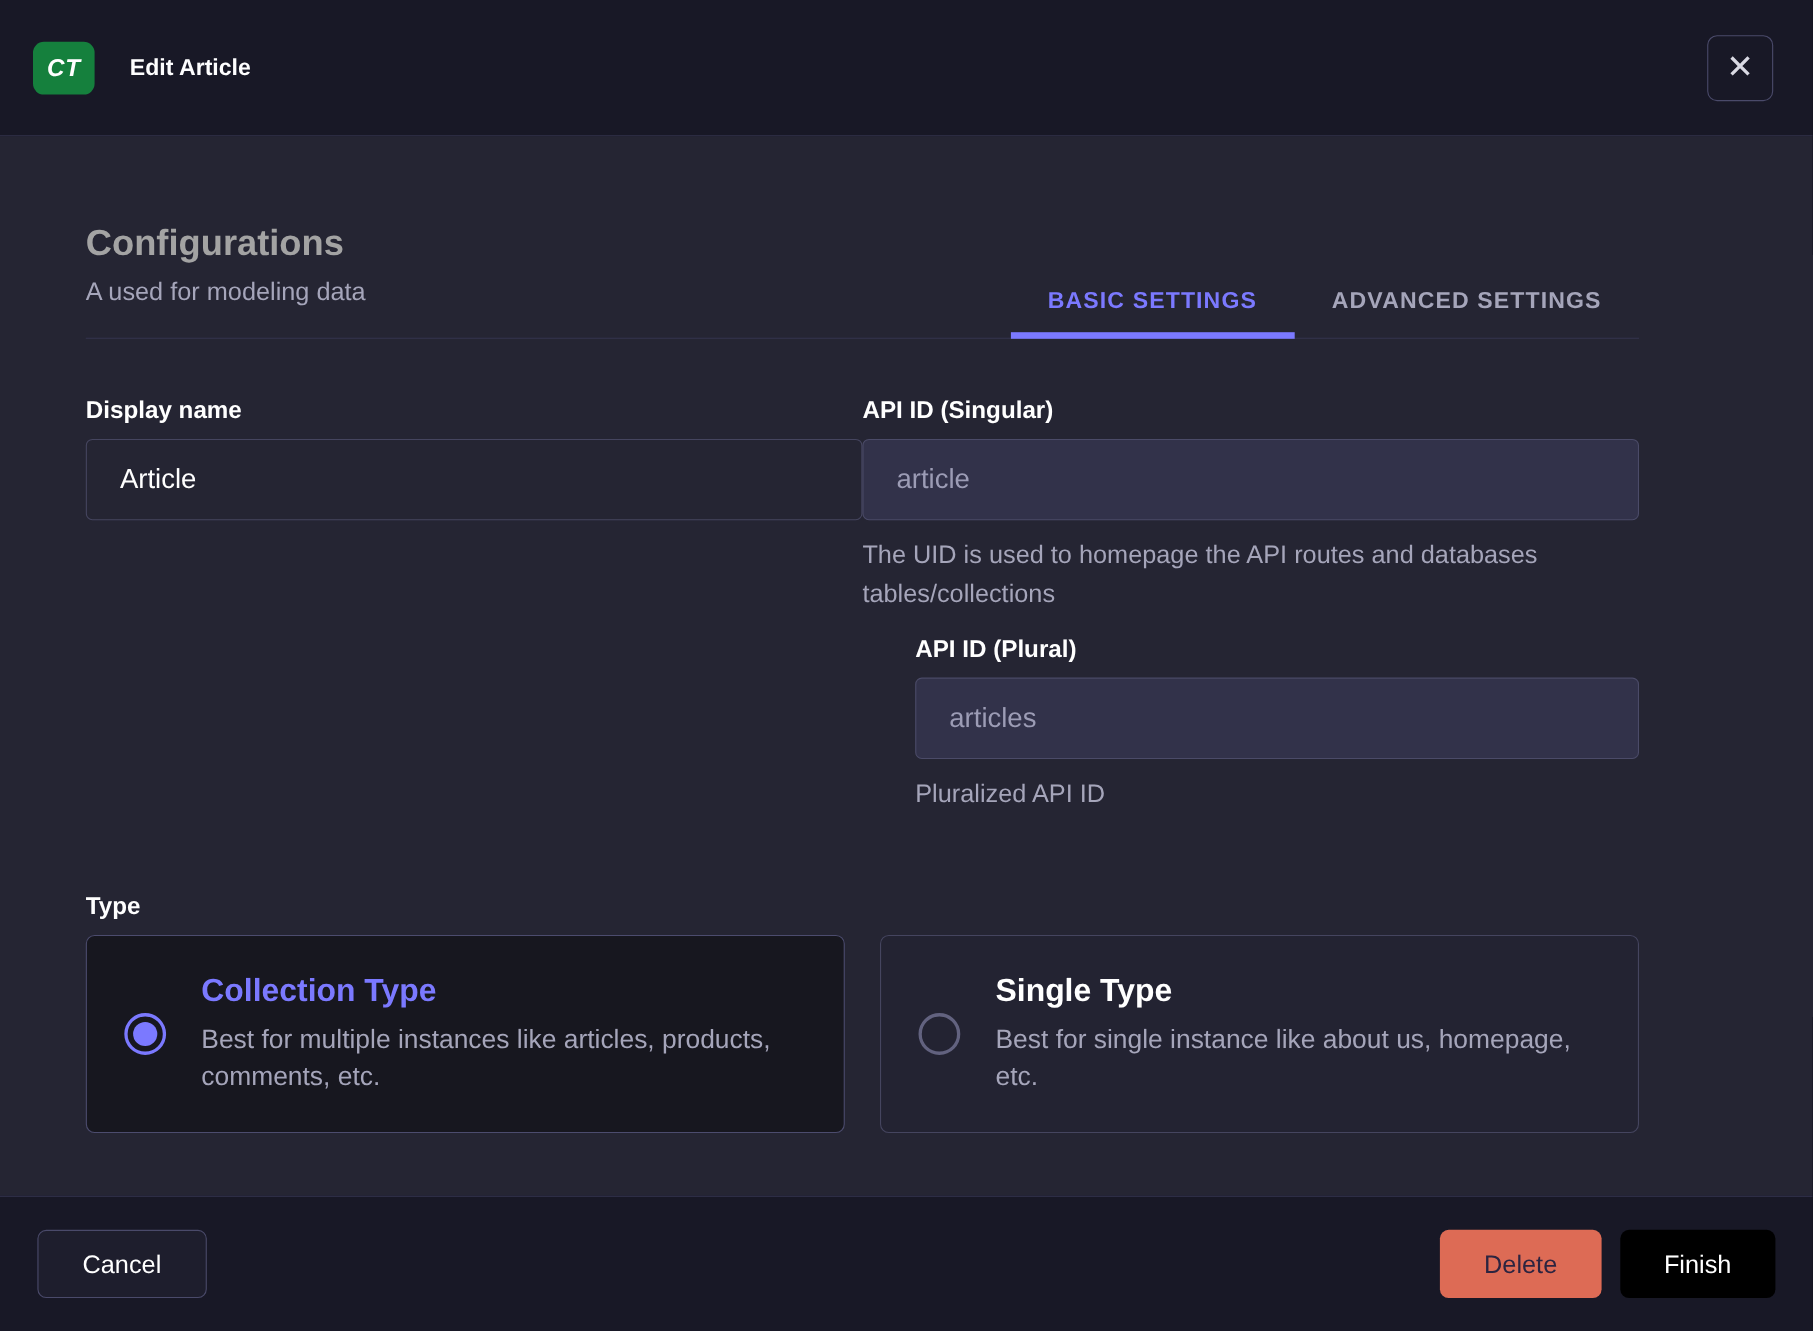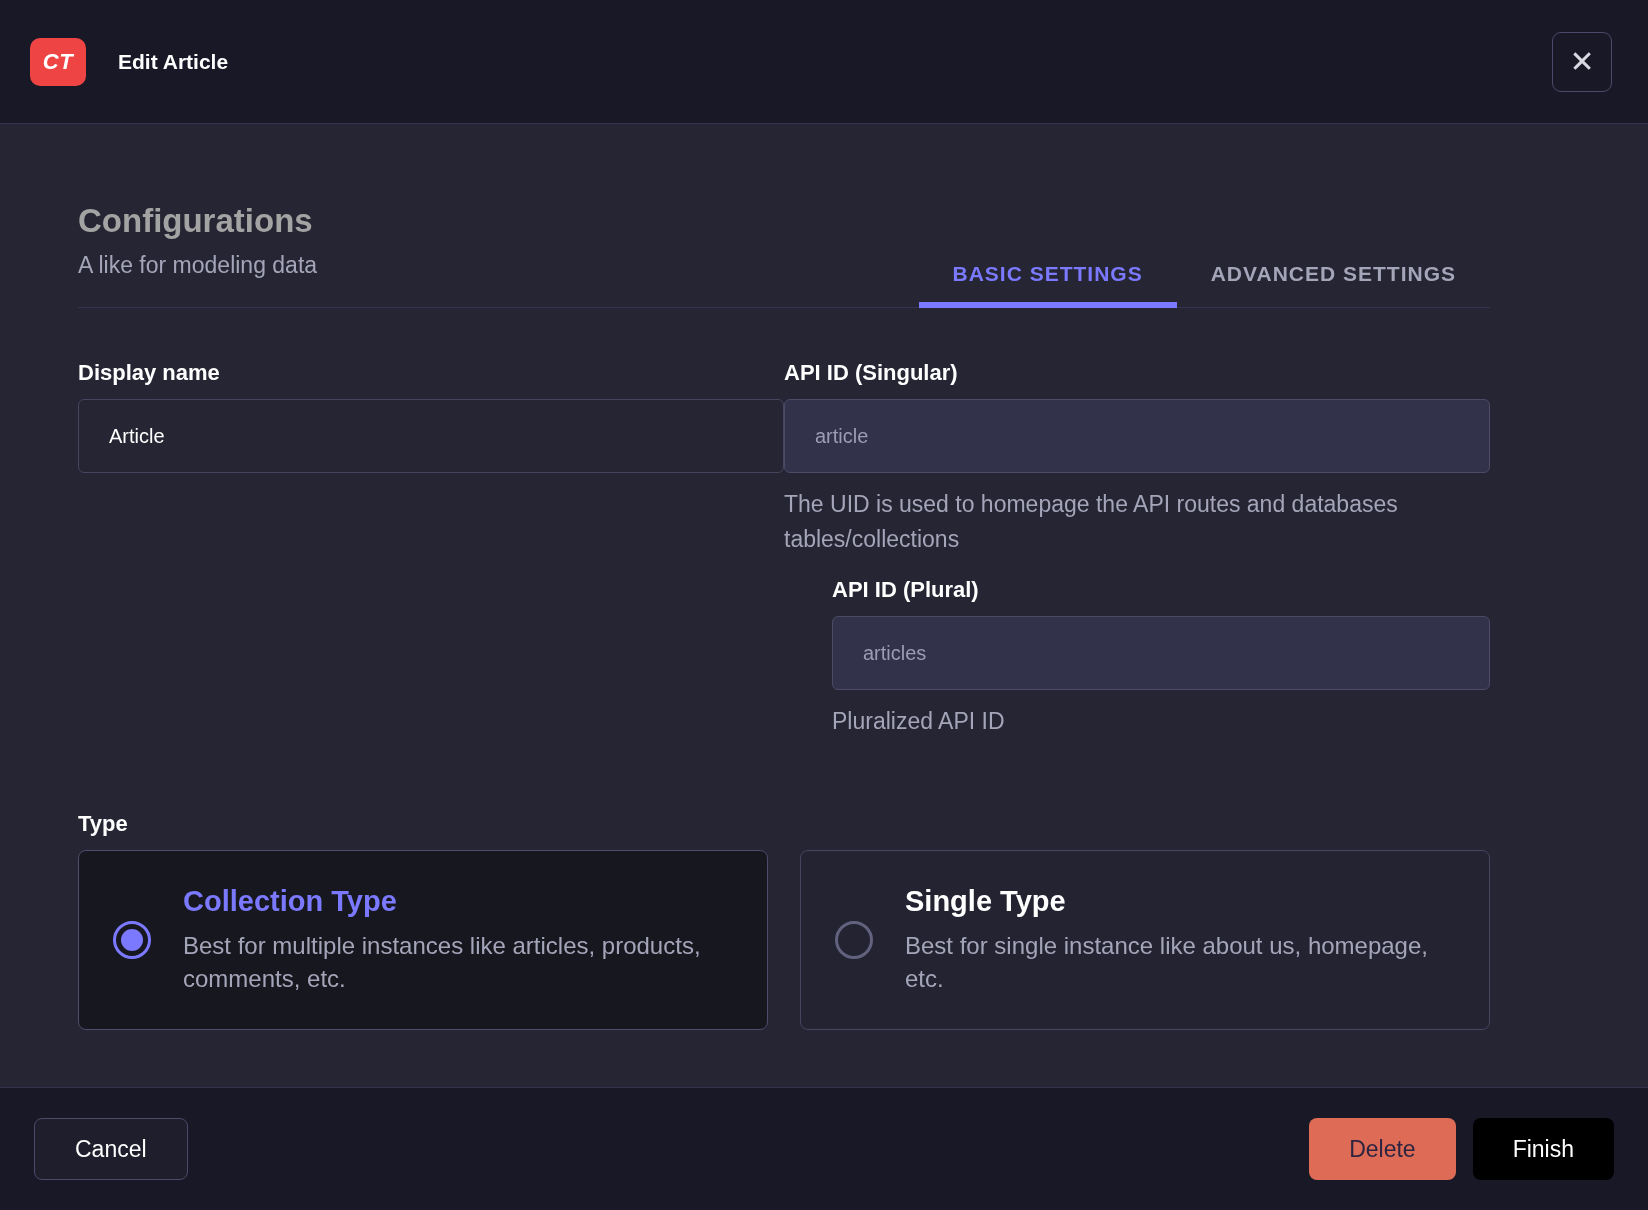--- a/index.html
+++ b/index.html
@@ -15,21 +15,21 @@
   
   .modal-header {
     height:124px; flex:0 0 auto;
     display:flex; align-items:center;
     padding:0 36px 0 30px;
     background:#181826;
     border-bottom:1px solid #34344e;
   }
   .ct-badge {
     width:56px; height:48px; border-radius:10px;
-    background:#ef4444;
+    background:#15803d;
     display:flex; align-items:center; justify-content:center;
     color:#ffffff; font-weight:700; font-style:italic; font-size:22px;
     letter-spacing:0.5px;
   }
   .header-title {
     margin-left:32px;
     color:#fefeff; font-size:21px; font-weight:700;
   }
   .header-spacer { flex:1; }
   .close-btn {
@@ -72,21 +72,21 @@
   }
   .field-label {
     display:block;
     color:#ffffff; font-size:22px; font-weight:700;
     margin-bottom:13px;
   }
   .text-input {
     width:100%; height:74px;
     border:1px solid #45455f; border-radius:6px;
     background:transparent;
-    color:#ffffff; font-size:20px;
+    color:#ffffff; font-size:25px;
     padding:0 30px;
     font-family:inherit;
     outline:none;
   }
   .text-input:disabled {
     background:#32324a; border-color:#4b4b68;
     color:#9c9cb5; -webkit-text-fill-color:#9c9cb5; opacity:1;
   }
   .hint { margin-top:14px; color:#a5a5ba; font-size:23px; line-height:35px; }
   .field-group + .field-group { margin-top:20px;margin-left:48px; }
@@ -151,21 +151,21 @@
     <button class="close-btn">
       <span>✕</span>
     </button>
   </div>
 
   <div class="modal-body">
 
     <div class="intro-row">
       <div class="intro-titles">
         <div class="page-title">Configurations</div>
-        <div class="page-subtitle">A like for modeling data</div>
+        <div class="page-subtitle">A used for modeling data</div>
       </div>
       <div class="tabs">
         <button class="tab active">BASIC SETTINGS</button>
         <button class="tab">ADVANCED SETTINGS</button>
       </div>
     </div>
 
     <div class="form-grid">
 
       <div>

